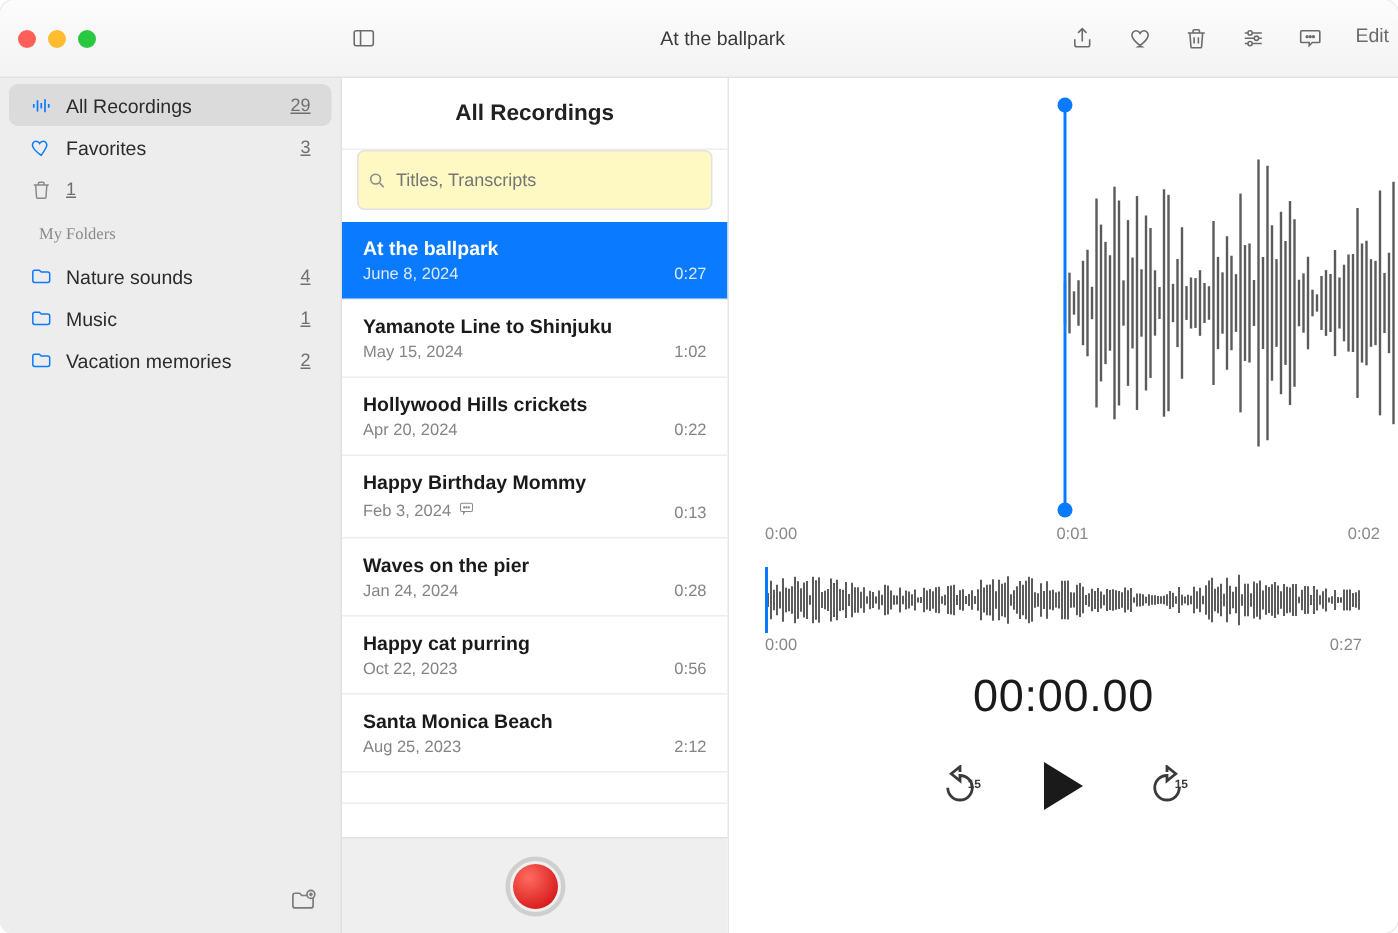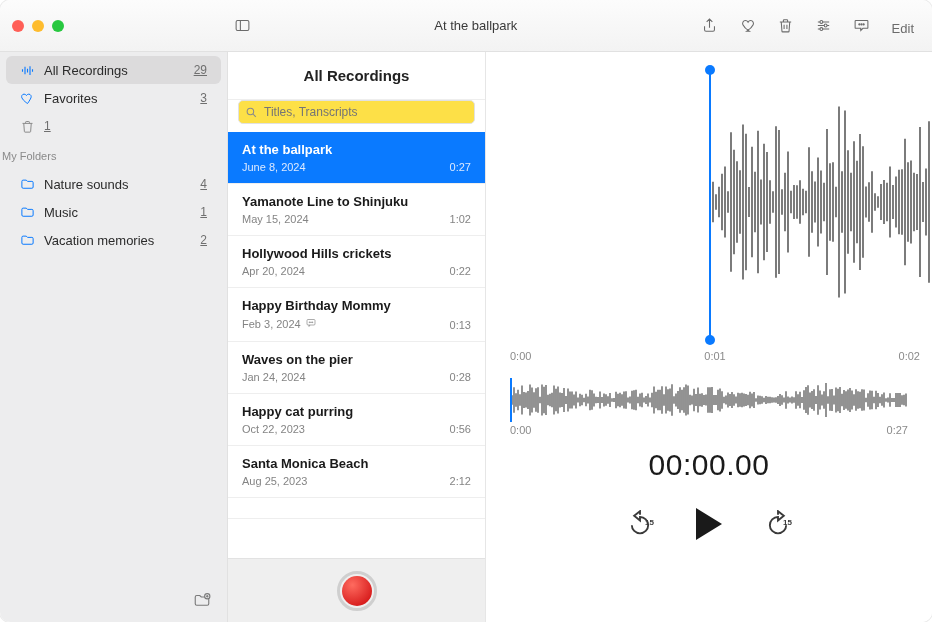--- a/index.html
+++ b/index.html
@@ -11,45 +11,45 @@
 .toolbar-left { width: 228px; display: flex; align-items: center; padding-left: 12px; gap: 8px; }
 .traffic { display: flex; gap: 8px; }
 .traffic span { width: 12px; height: 12px; border-radius: 50%; display: inline-block; }
 .tl-close { background: #ff5f57; }
 .tl-min   { background: #febc2e; }
 .tl-max   { background: #28c840; }
 .toolbar-mid { flex: 1; display: flex; align-items: center; }
 .tb-btn { width: 28px; height: 24px; display: flex; align-items: center; justify-content: center; color: #6b6b6b; border-radius: 5px; }
 .tb-btn svg { width: 17px; height: 17px; stroke: currentColor; fill: none; stroke-width: 1.5; }
 .toolbar-title { flex: 1; text-align: center; font-size: 13px; color: #3a3a3a; font-weight: 500; }
-.toolbar-right { display: flex; align-items: flex-end; gap: 10px; padding-right: 12px; }
+.toolbar-right { display: flex; align-items: flex-start; gap: 10px; }
 .edit-btn { font-size: 13px; color: #6b6b6b; padding: 2px 6px; }
 
 
 .body { flex: 1; display: flex; min-height: 0; }
 
 
 .sidebar { width: 228px; background: #ededee; display: flex; flex-direction: column; border-right: 1px solid #e1e1e1; }
 .sb-list { padding-top: 4px; }
 .sb-item { display: flex; align-items: center; height: 28px; padding: 0 14px 0 12px; font-size: 13px; color: #2b2b2b; border-radius: 6px; margin: 0 6px; }
 .sb-item.selected { background: #dcdbdc; }
 .sb-icon { width: 18px; display: flex; align-items: center; justify-content: center; margin-right: 8px; color: #0a7aff; }
 .sb-icon.gray { color: #8a8a8a; }
 .sb-icon svg { width: 15px; height: 15px; }
 .sb-label { flex: 1; }
 .sb-count { color: #6f6f6f; font-size: 12px; text-decoration: underline; }
-.sb-header { font-size: 11px; color: #8a8a8a; padding: 10px 2px 4px; font-weight: 500; }
+.sb-header { font-size: 11px; color: #8a8a8a; padding: 10px 26px 4px; font-weight: 500; font-family: Liberation Serif, serif; }
 .sb-footer { margin-top: auto; height: 40px; display: flex; align-items: center; justify-content: flex-end; padding-right: 16px; color: #7a7a7a; }
 .sb-footer svg { width: 18px; height: 16px; }
 
 
 .col-list { width: 258px; display: flex; flex-direction: column; border-right: 1px solid #e6e6e6; background: #fff; }
 .col-list-header { height: 48px; display: flex; align-items: center; justify-content: center; font-size: 15px; font-weight: 700; color: #222; border-bottom: 1px solid #eee; }
 .search-wrap { padding: 0 10px 8px; }
-.search { display: flex; align-items: center; height: 24px; background: #fde047; border: 1px solid #e1e1e1; border-radius: 5px; padding: 0 6px; gap: 6px; }
+.search { display: flex; align-items: center; height: 40px; background: #fef9c3; border: 1px solid #e1e1e1; border-radius: 5px; padding: 0 6px; gap: 6px; }
 .search svg { width: 13px; height: 13px; color: #8a8a8a; }
 .search input { border: none; background: transparent; font-size: 12px; color: #6f6f6f; outline: none; flex: 1; }
 .rec-scroll { flex: 1; overflow: hidden; }
 .rec-item { padding: 10px 14px; border-bottom: 1px solid #eee; }
 .rec-item .t { font-size: 13px; font-weight: 600; color: #1a1a1a; }
 .rec-item .row2 { display: flex; align-items: flex-end; margin-top: 4px; }
 .rec-item .d { font-size: 11px; color: #848484; flex: 1; display: flex; align-items: center; gap: 4px; }
 .rec-item .len { font-size: 11px; color: #848484; }
 .rec-item.selected { background: #0a7aff; }
 .rec-item.selected .t { color: #fff; }

